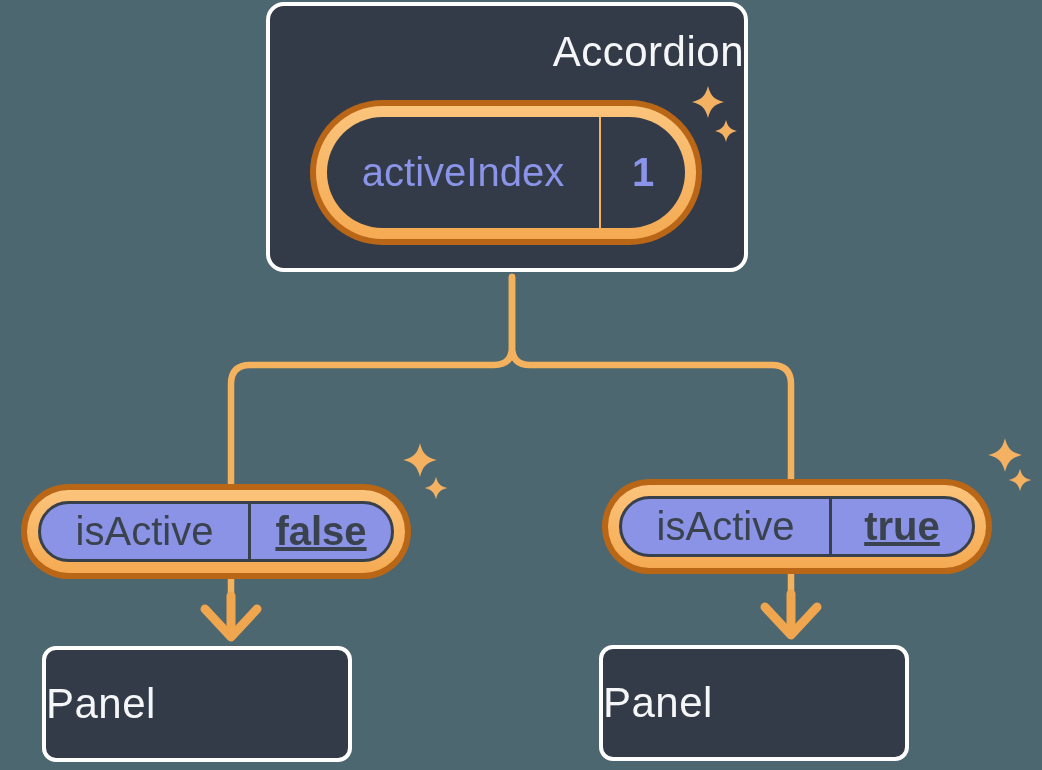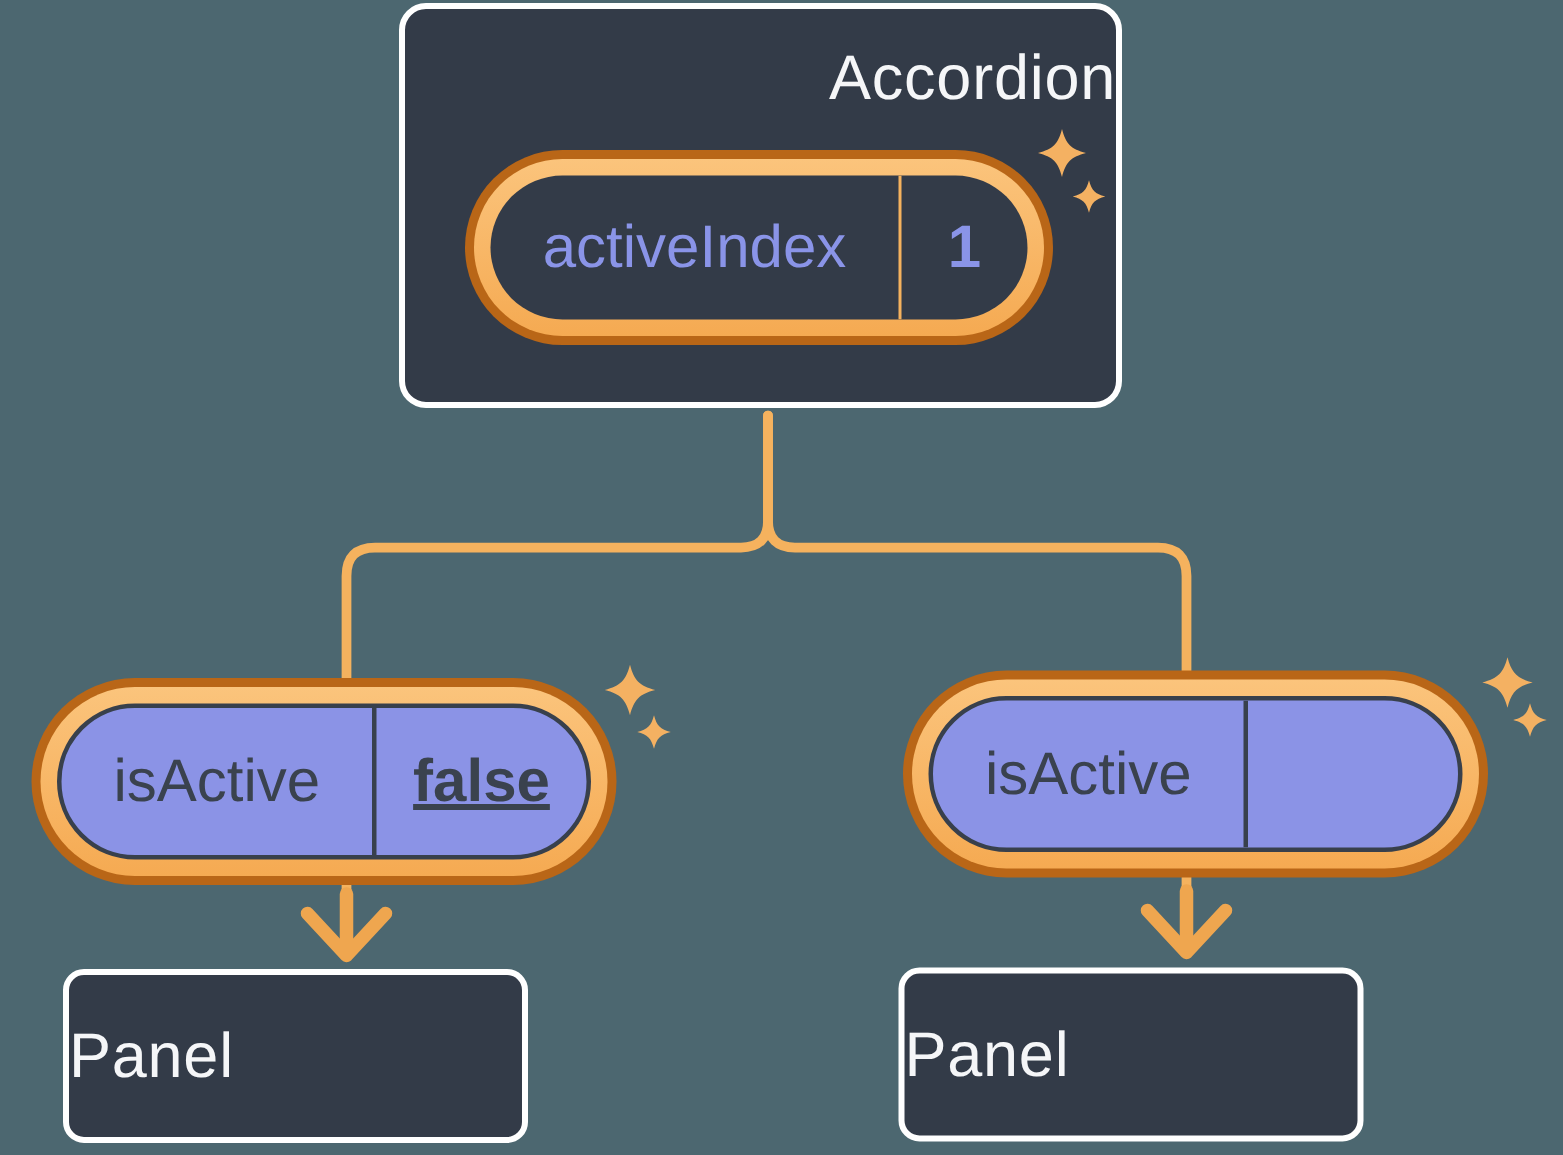--- a/index.html
+++ b/index.html
@@ -87,25 +87,25 @@
   .pill-purple{background:var(--pill-purple);border:3px solid var(--pill-dark-border);}
   .pill .cell{
     display:flex;align-items:center;justify-content:center;
     font-size:40px;
   }
   .pill .value{font-weight:700;}
   .divider{width:2px;}
   .divider-light{background:var(--connector-orange);}
   .divider-dark{width:3px;background:var(--pill-dark-border);}
 
-  .state-pill{left:310px;top:100px;width:392px;height:130px;}
+  .state-pill{left:310px;top:100px;width:392px;height:145px;}
   .state-pill .cell-label{flex:0 0 272px;color:var(--label-purple);}
   .state-pill .cell-value{flex:1;color:var(--label-purple);}
 
-  .prop-pill{width:390px;height:138px;}
+  .prop-pill{width:390px;height:95px;margin-top:32px;}
   .prop-pill-left{left:21px;top:452px;}
   .prop-pill-right{left:602px;top:447px;}
   .prop-pill .cell-label{flex:0 0 207px;color:var(--text-dark);}
   .prop-pill .cell-value{flex:1;color:var(--text-dark);text-decoration:underline;}
 </style>
 </head>
 <body>
 
 <div class="canvas">
 
@@ -146,20 +146,21 @@
         <div class="cell cell-value value">false</div>
       </div>
     </div>
   </div>
 
   <div class="ring-outer prop-pill prop-pill-right">
     <div class="ring-inner">
       <div class="pill pill-purple">
         <div class="cell cell-label">isActive</div>
         <div class="divider divider-dark"></div>
+        <div class="cell cell-value value">true</div>
       </div>
     </div>
   </div>
 
   <div class="node panel-box panel-left">
     <div class="panel-title">Panel</div>
   </div>
   <div class="node panel-box panel-right">
     <div class="panel-title">Panel</div>
   </div>

